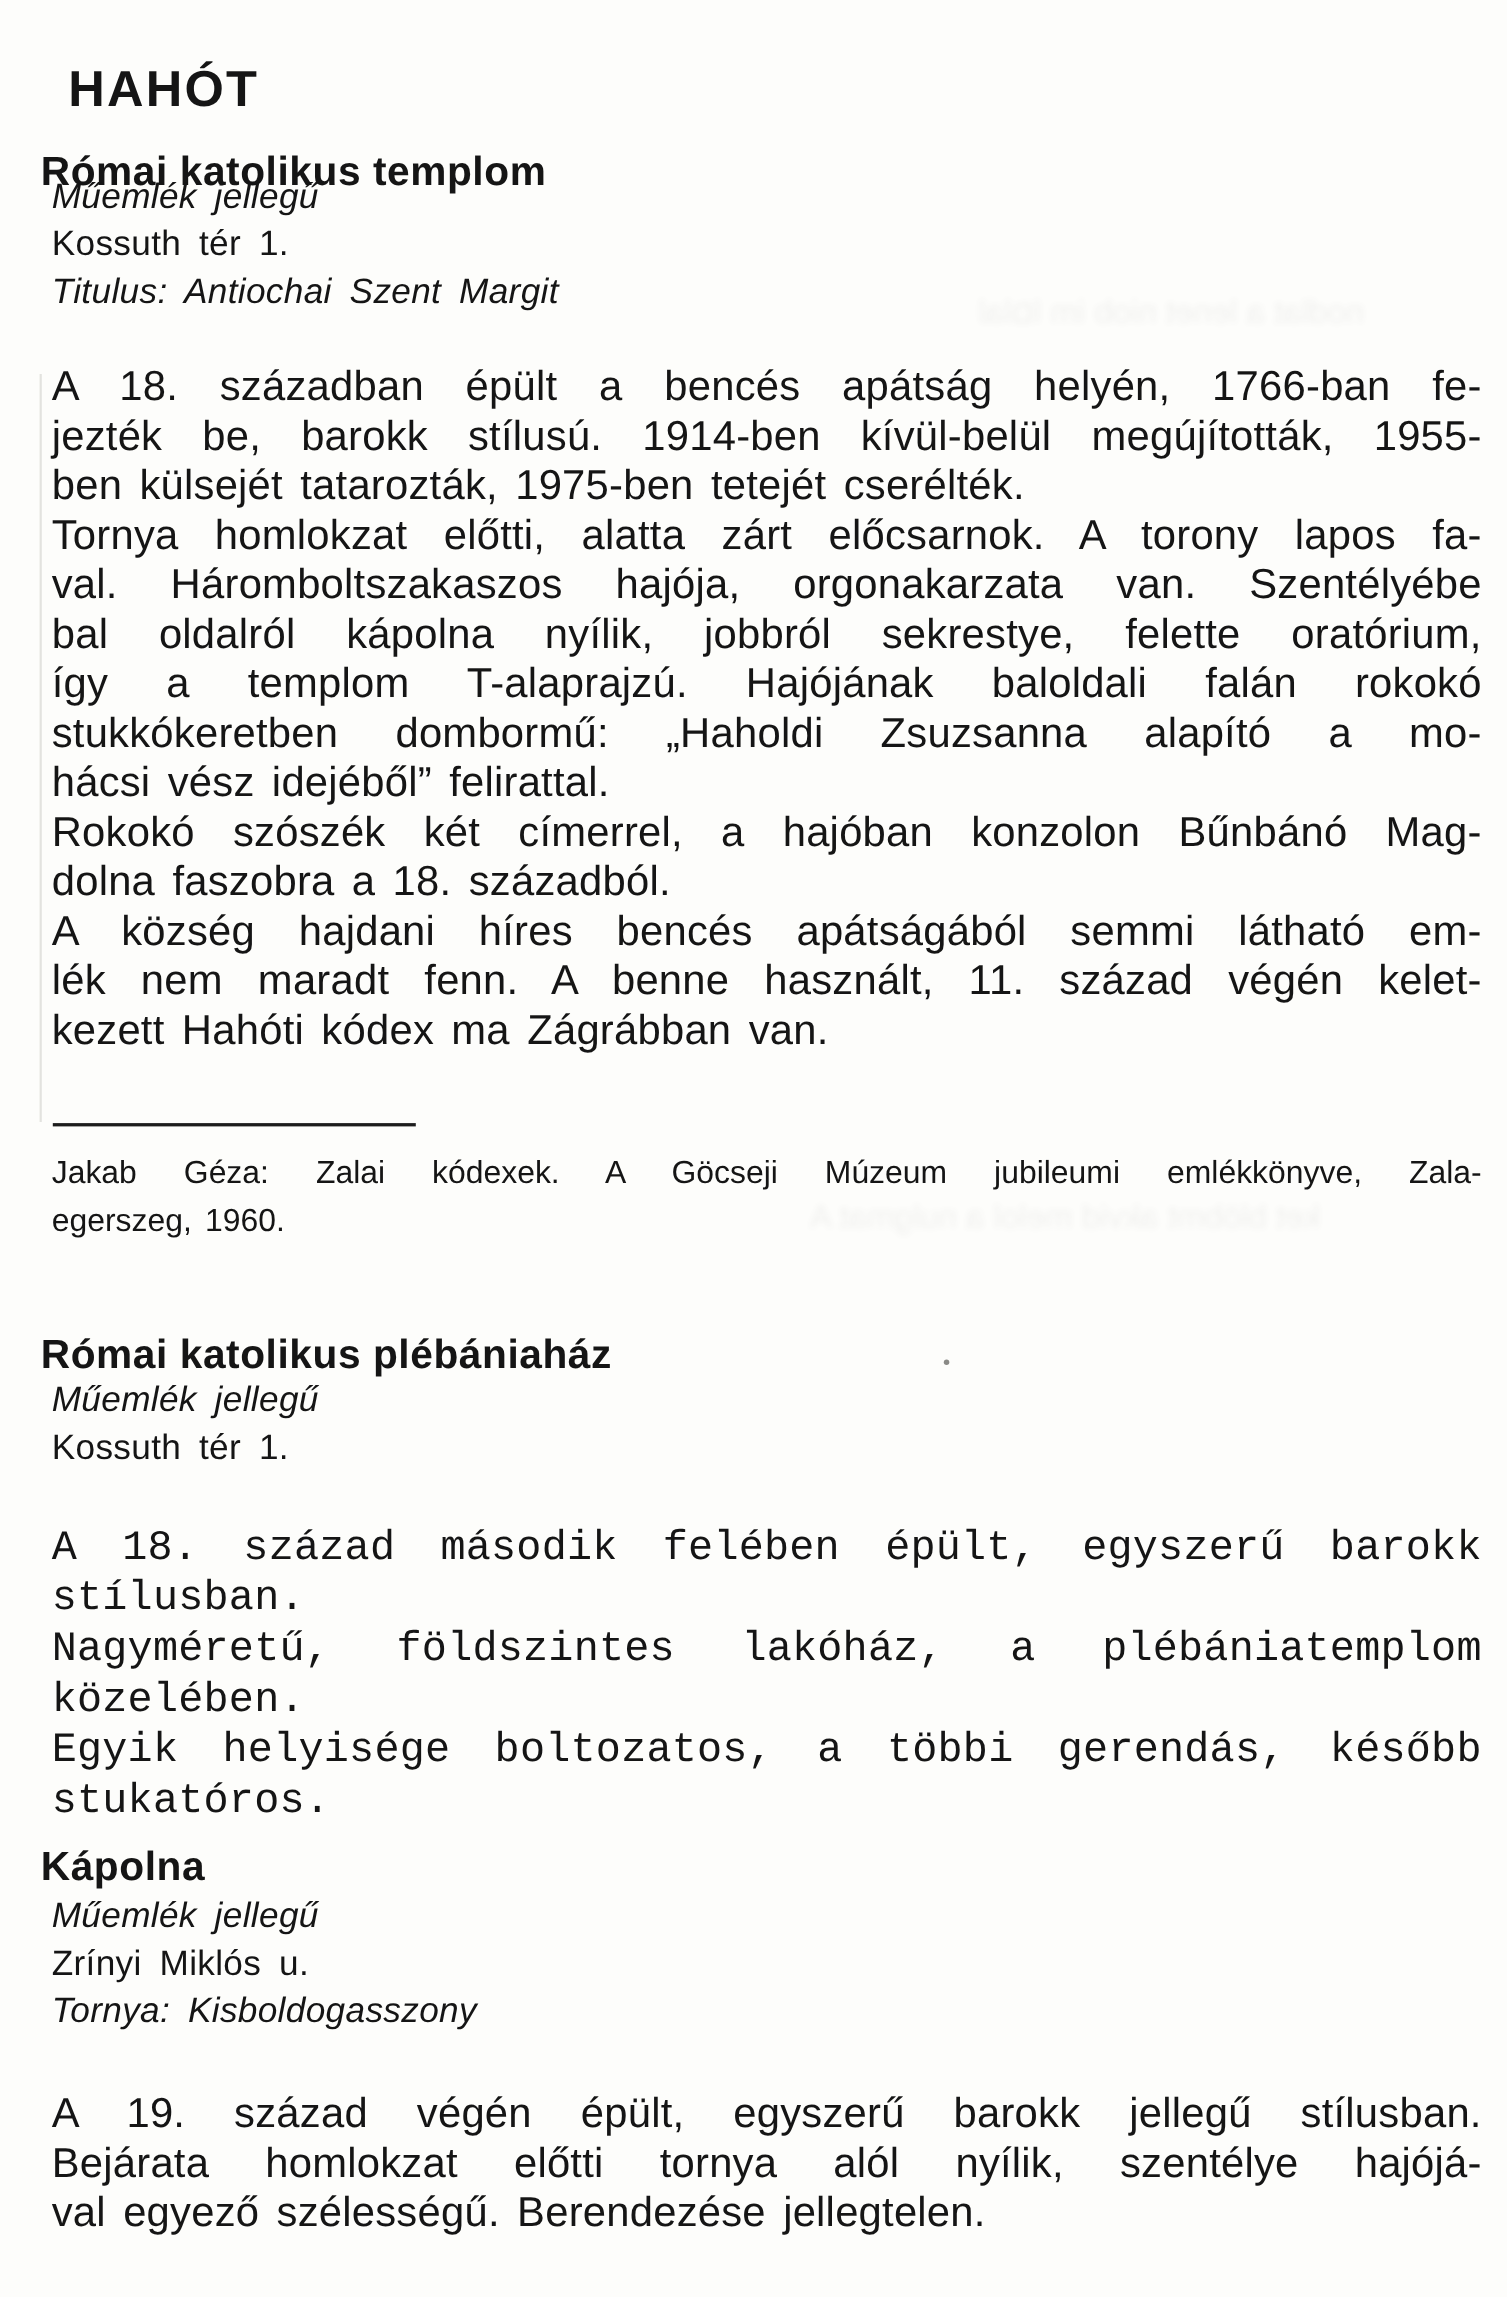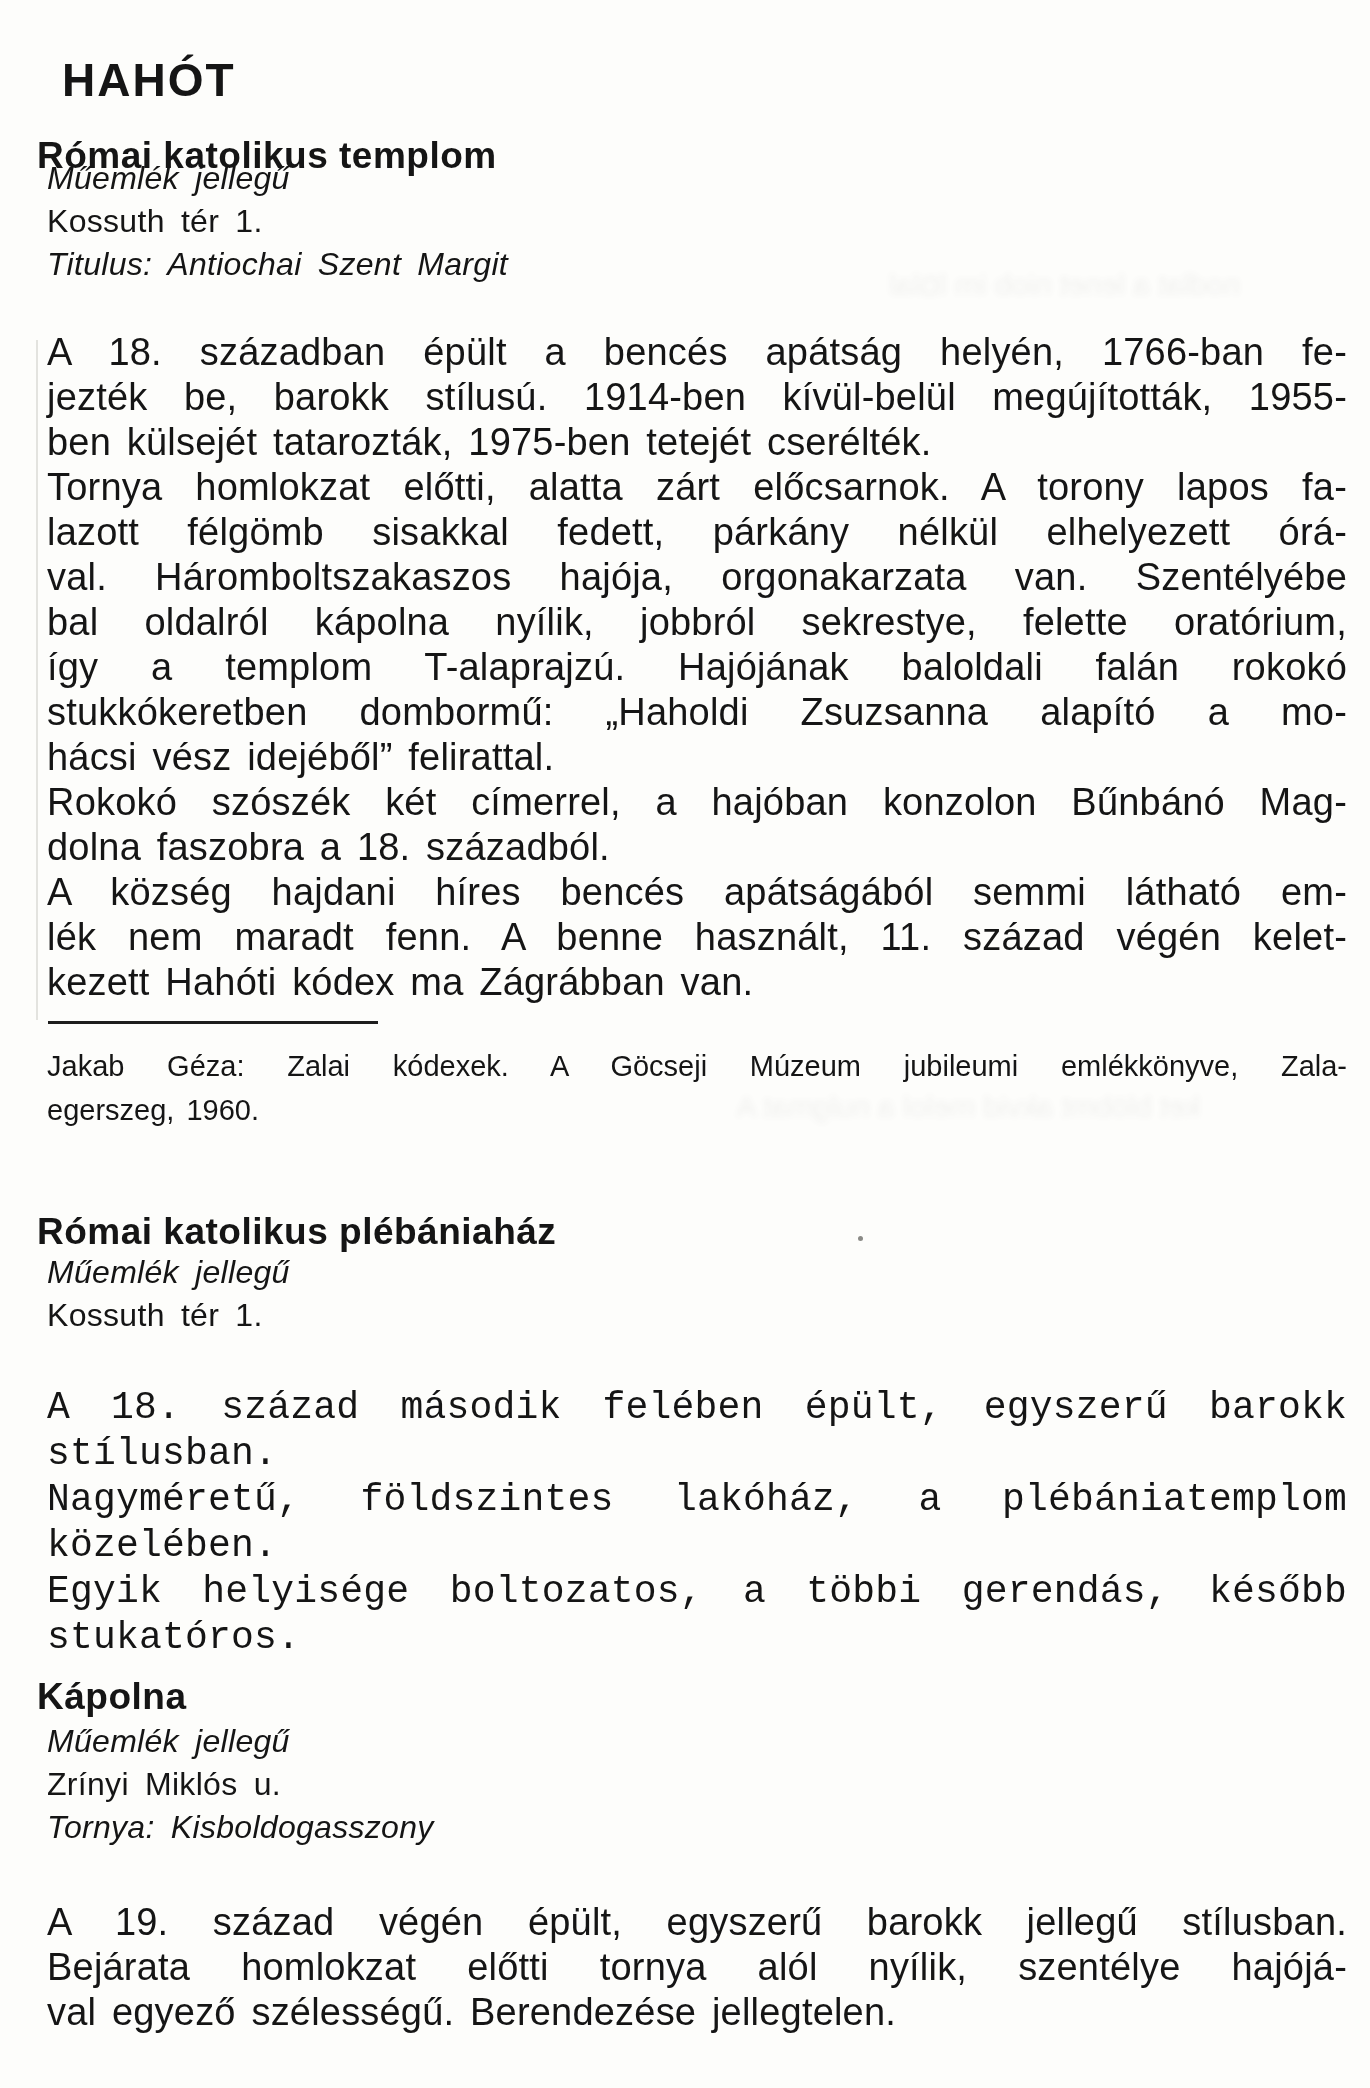--- a/index.html
+++ b/index.html
@@ -136,21 +136,20 @@
 
   <div class="meta-line italic" style="top:160px;">Műemlék jellegű</div>
   <div class="meta-line" style="top:203px;">Kossuth tér 1.</div>
   <div class="meta-line italic" style="top:246px;">Titulus: Antiochai Szent Margit</div>
 
   <div class="body-block" style="top:330px;">
     <div class="body-line justify">A 18. században épült a bencés apátság helyén, 1766-ban fe-</div>
     <div class="body-line justify">jezték be, barokk stílusú. 1914-ben kívül-belül megújították, 1955-</div>
     <div class="body-line">ben külsejét tatarozták, 1975-ben tetejét cserélték.</div>
     <div class="body-line justify">Tornya homlokzat előtti, alatta zárt előcsarnok. A torony lapos fa-</div>
-    <div class="body-line justify">lazott félgömb sisakkal fedett, párkány nélkül elhelyezett órá-</div>
     <div class="body-line justify">val. Háromboltszakaszos hajója, orgonakarzata van. Szentélyébe</div>
     <div class="body-line justify">bal oldalról kápolna nyílik, jobbról sekrestye, felette oratórium,</div>
     <div class="body-line justify">így a templom T-alaprajzú. Hajójának baloldali falán rokokó</div>
     <div class="body-line justify">stukkókeretben dombormű: „Haholdi Zsuzsanna alapító a mo-</div>
     <div class="body-line">hácsi vész idejéből” felirattal.</div>
     <div class="body-line justify">Rokokó szószék két címerrel, a hajóban konzolon Bűnbánó Mag-</div>
     <div class="body-line">dolna faszobra a 18. századból.</div>
     <div class="body-line justify">A község hajdani híres bencés apátságából semmi látható em-</div>
     <div class="body-line justify">lék nem maradt fenn. A benne használt, 11. század végén kelet-</div>
     <div class="body-line">kezett Hahóti kódex ma Zágrábban van.</div>

